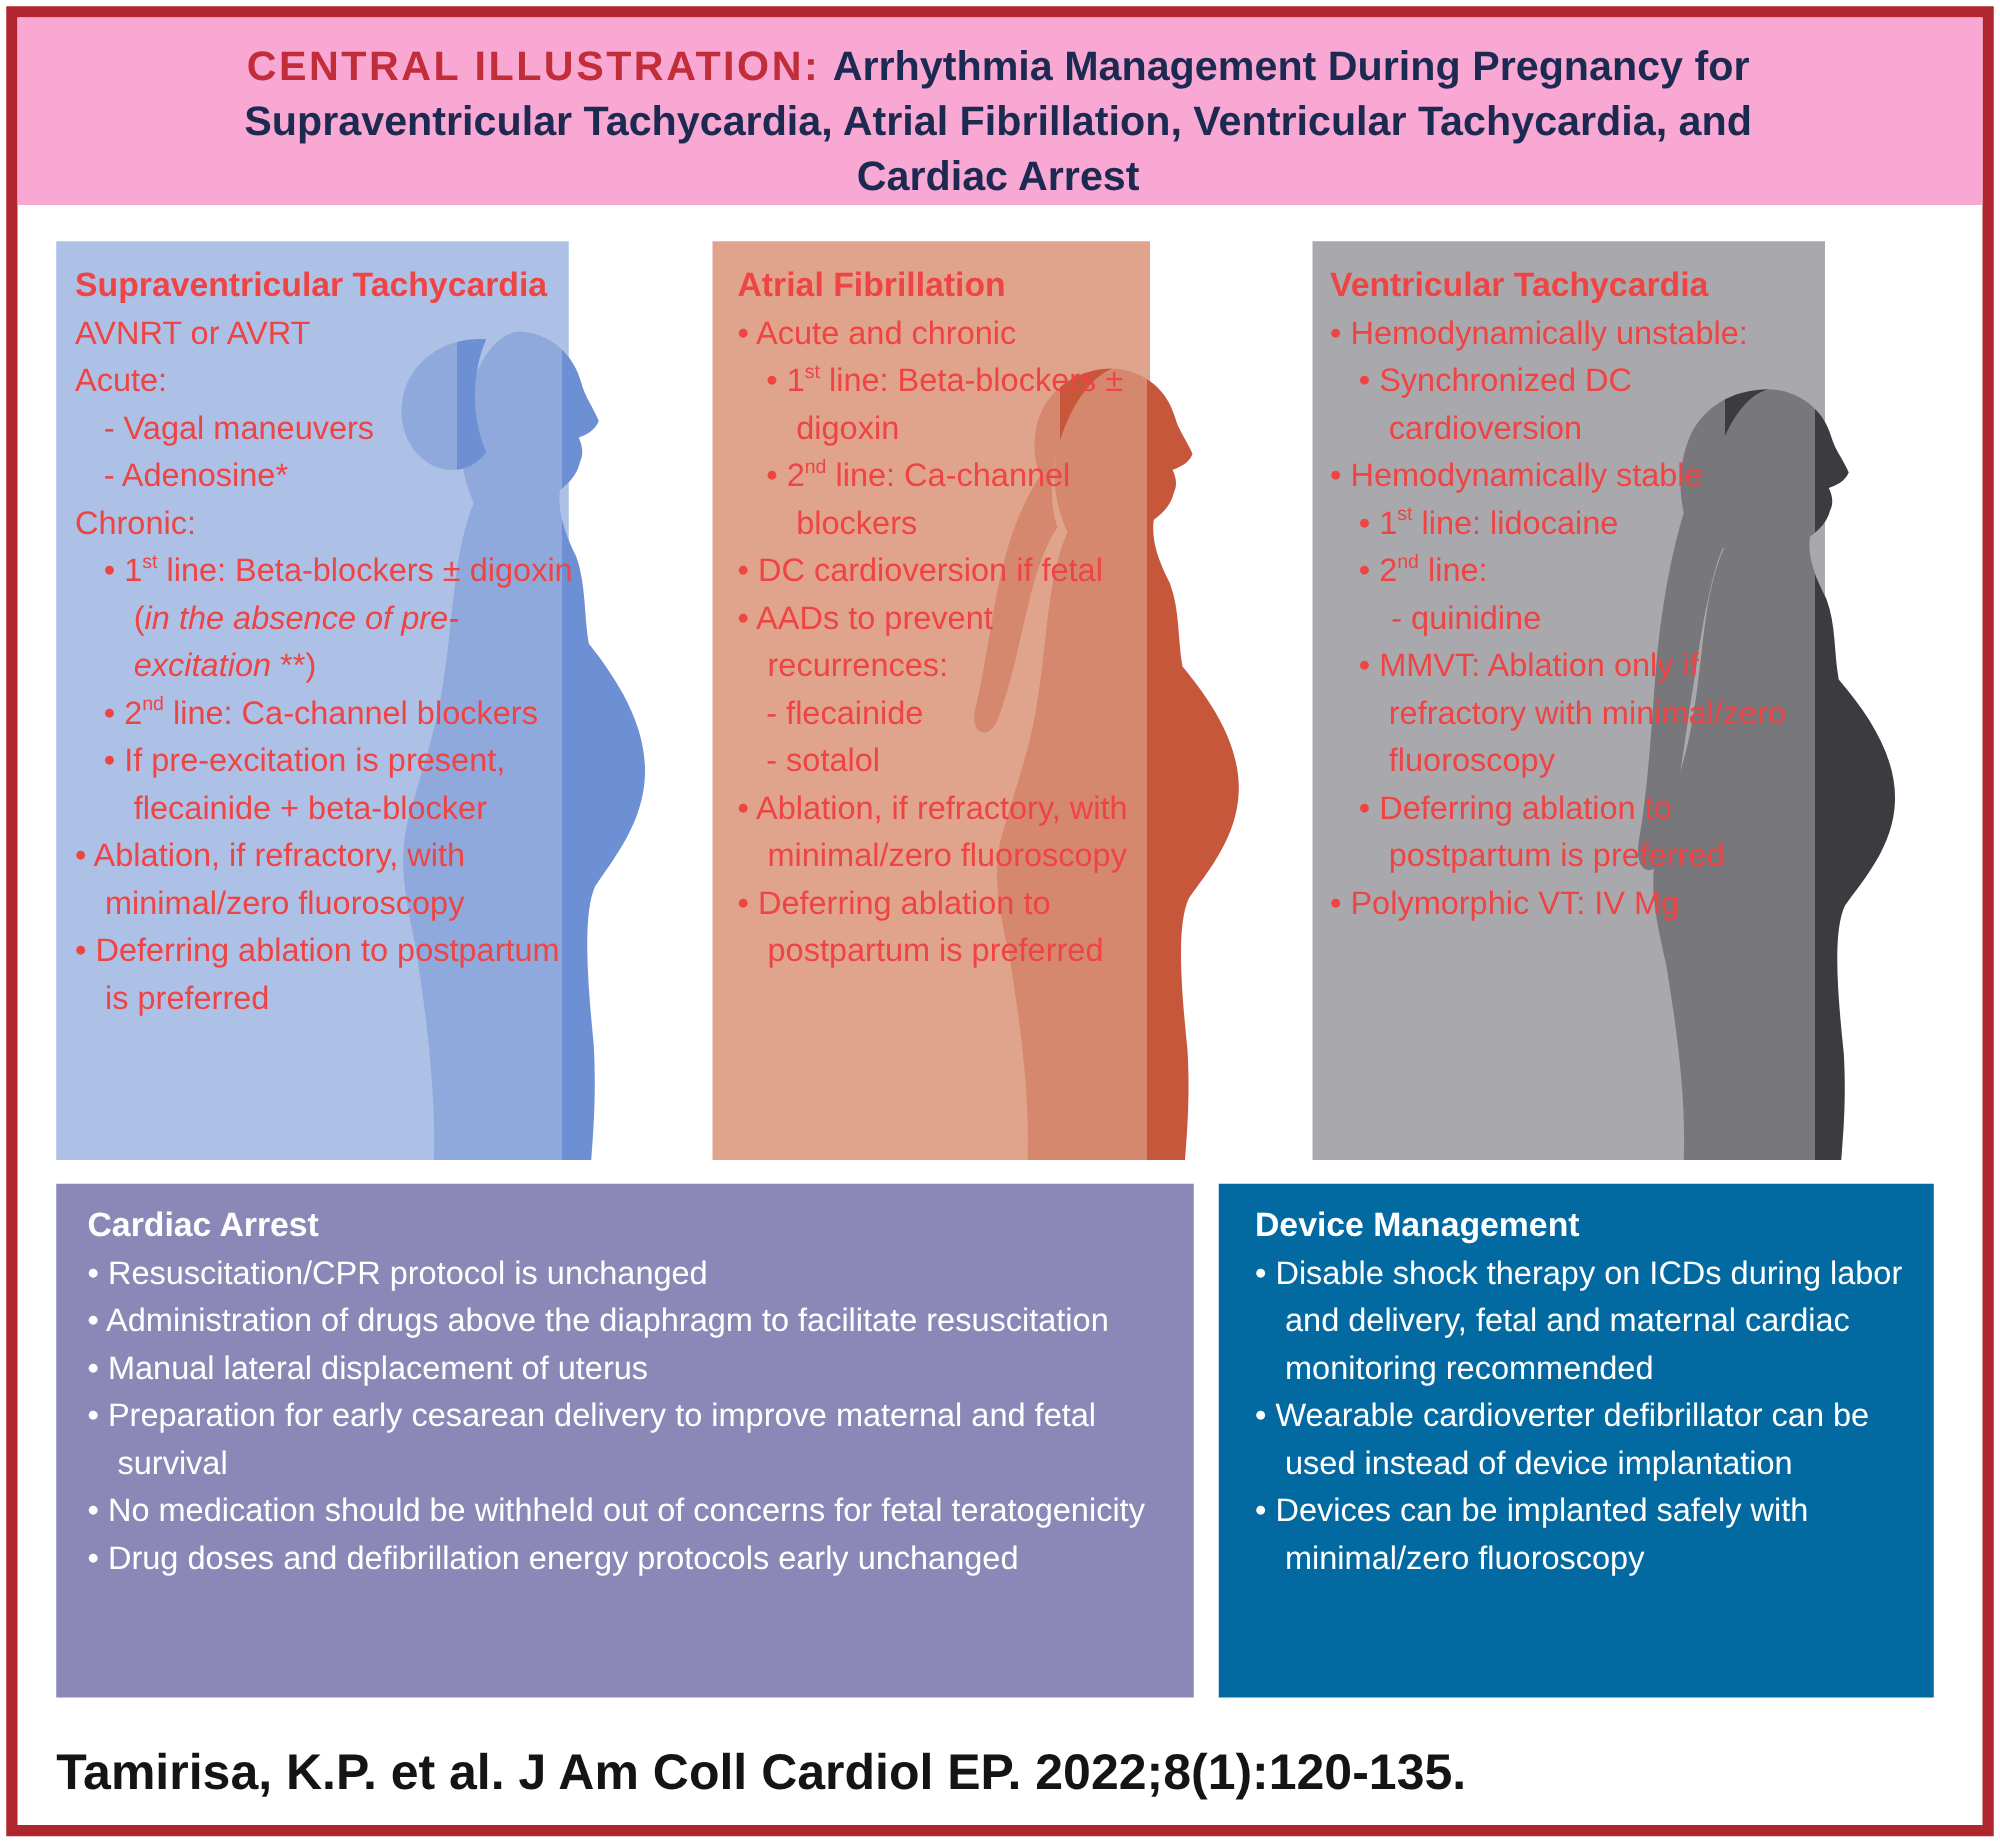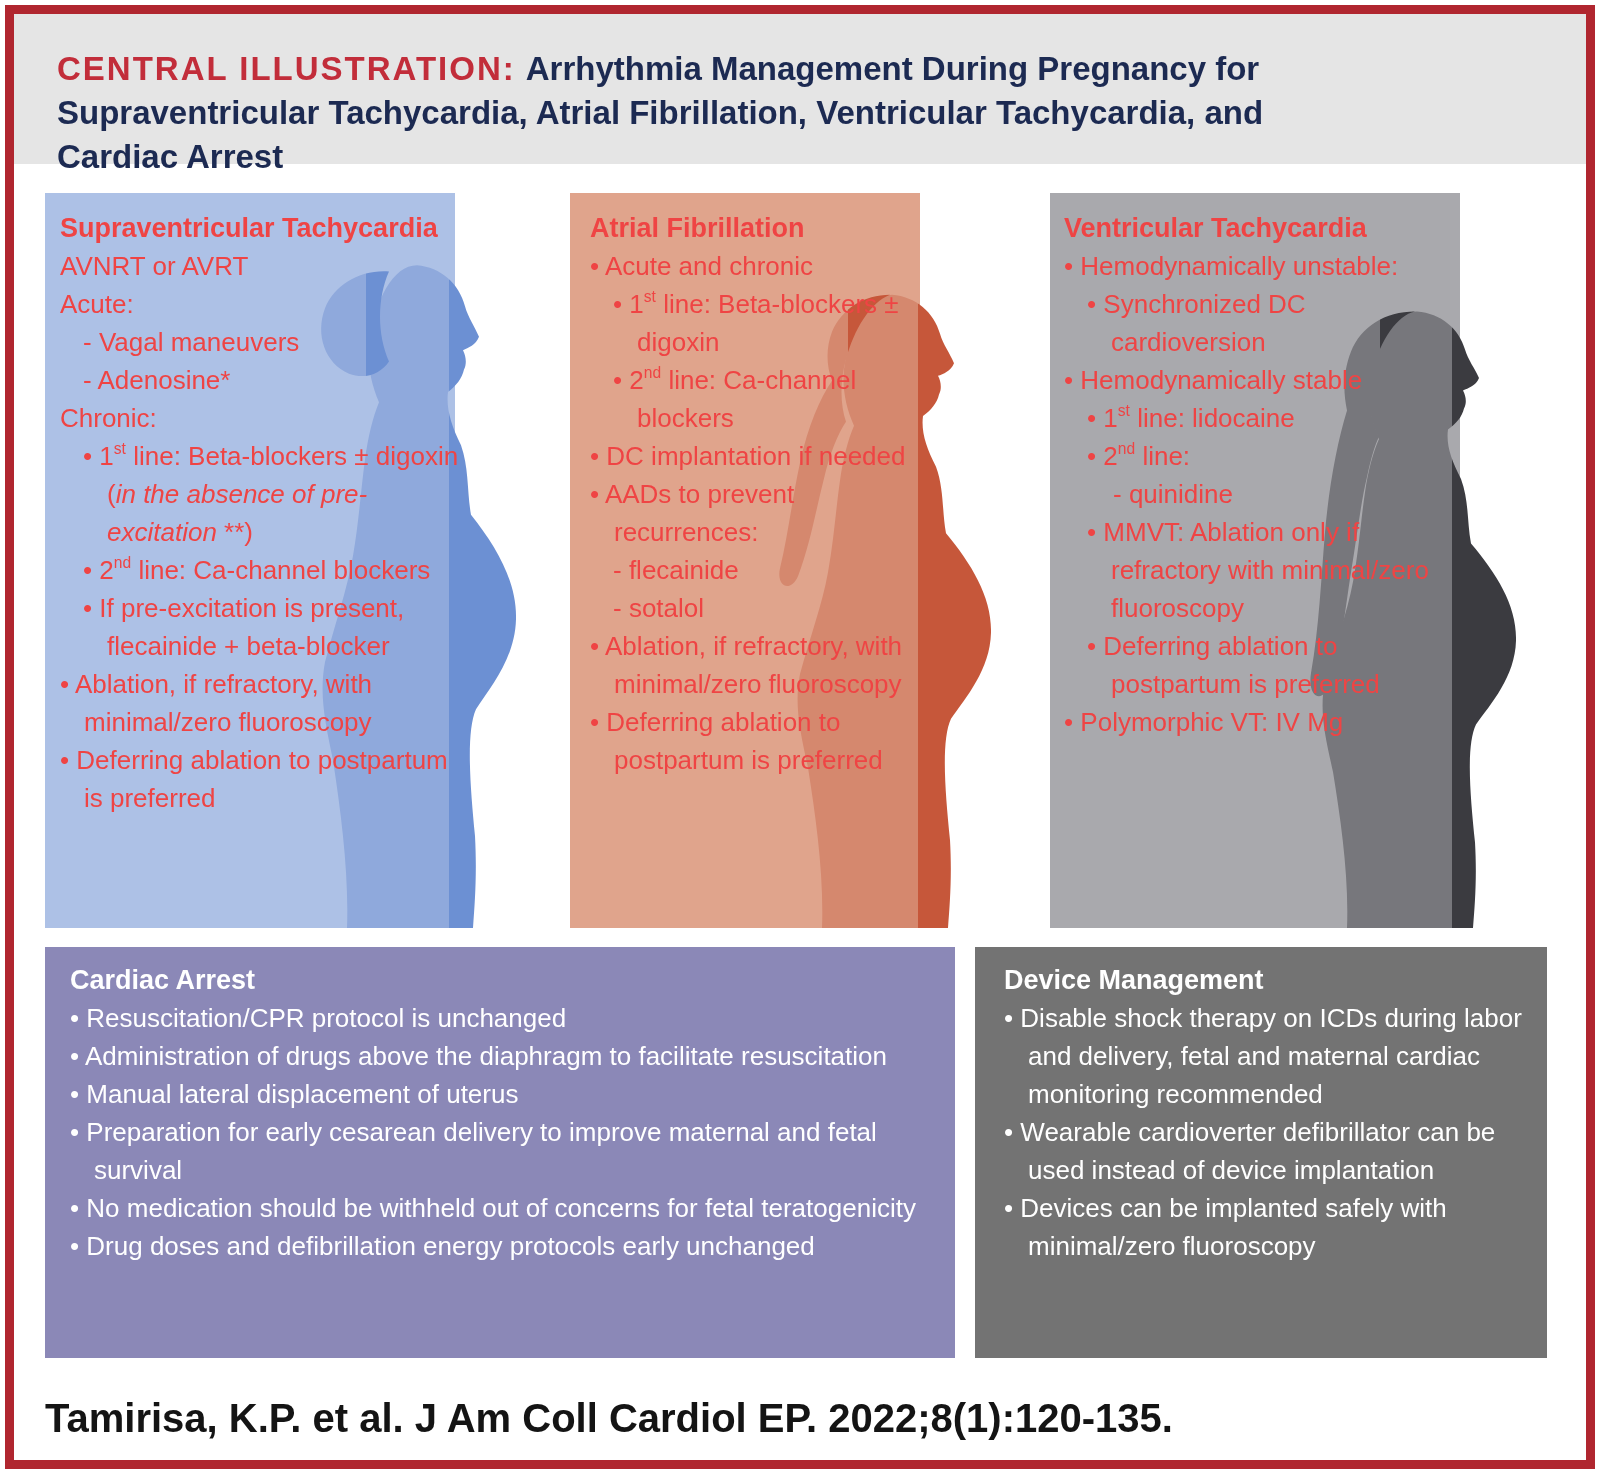--- a/index.html
+++ b/index.html
@@ -1,34 +1,34 @@
 <!DOCTYPE html>
 <html><head>
 <meta charset="utf-8">
 <style>
   html,body{margin:0;padding:0;background:#ffffff;}
   .canvas{position:relative;width:1600px;height:1474px;background:#ffffff;overflow:hidden;
           font-family:"Liberation Sans","DejaVu Sans",sans-serif;}
   .frame{position:absolute;left:5px;top:5px;right:5px;bottom:5px;border:9px solid #b0262f;z-index:0;}
-  .header{position:absolute;left:14px;top:14px;width:1572px;height:150px;background:#e5e5e5;z-index:1;
-          padding:16px;box-sizing:border-box;}
+  .header{position:absolute;left:14px;top:14px;width:1572px;height:150px;background:#f9a8d4;z-index:1;
+          padding:0;box-sizing:border-box;text-align:center;}
   .header-text{padding:17px 30px 0 27px;font-weight:bold;font-size:33px;line-height:44px;color:#1c2a52;}
   .header-label{color:#c22d3a;letter-spacing:2px;margin-right:10px;}
   .panel{position:absolute;z-index:1;}
   .col1-bg{left:45px;top:193px;width:410px;height:735px;background:#adc1e6;}
   .col2-bg{left:570px;top:193px;width:350px;height:735px;background:#e0a48c;}
   .col3-bg{left:1050px;top:193px;width:410px;height:735px;background:#a9a9ad;}
   .sil{position:absolute;z-index:2;}
   .coltext{position:absolute;z-index:3;font-size:26px;line-height:38px;color:#ef4444;}
   .coltext .ptitle{font-weight:bold;font-size:27px;}
   .btm{position:absolute;top:947px;height:411px;z-index:1;box-sizing:border-box;color:#ffffff;
        font-size:26px;line-height:38px;padding:14px 24px 0 25px;}
   .btm .ptitle{font-weight:bold;font-size:27px;color:#ffffff;}
   .btm-left{left:45px;width:910px;background:#8b88b7;}
-  .btm-right{left:975px;width:572px;background:#737373;padding-left:29px;}
+  .btm-right{left:975px;width:572px;background:#0369a1;padding-left:29px;}
   .citation{position:absolute;left:45px;top:1396px;z-index:1;font-weight:bold;font-size:40px;color:#141414;}
   .li{margin:0;}
   .ip{padding-left:0;}
   .im-0{padding-left:24px;text-indent:-24px;}
   .im-1{padding-left:47px;text-indent:-24px;}
   .im-2{padding-left:73px;text-indent:-24px;}
   sup{font-size:60%;line-height:0;position:relative;top:-0.1em;}
   em{font-style:italic;}
 </style>
 </head>
@@ -104,21 +104,21 @@
         <div class="li im-0">• Ablation, if refractory, with minimal/zero fluoroscopy</div>
         <div class="li im-0">• Deferring ablation to postpartum is preferred</div>
       </div>
   </div>
   <div class="coltext" style="left:590px;top:209px;width:340px;">
     <div class="ptitle">Atrial Fibrillation</div>
     <div>
         <div class="li im-0">• Acute and chronic</div>
         <div class="li im-1">• 1<sup>st</sup> line: Beta-blockers ± digoxin</div>
         <div class="li im-1">• 2<sup>nd</sup> line: Ca-channel blockers</div>
-        <div class="li im-0">• DC implantation if needed</div>
+        <div class="li im-0">• DC cardioversion if fetal</div>
         <div class="li im-0">• AADs to prevent recurrences:</div>
         <div class="li im-1">- flecainide</div>
         <div class="li im-1">- sotalol</div>
         <div class="li im-0">• Ablation, if refractory, with minimal/zero fluoroscopy</div>
         <div class="li im-0">• Deferring ablation to postpartum is preferred</div>
       </div>
   </div>
   <div class="coltext" style="left:1064px;top:209px;width:400px;">
     <div class="ptitle">Ventricular Tachycardia</div>
     <div>

